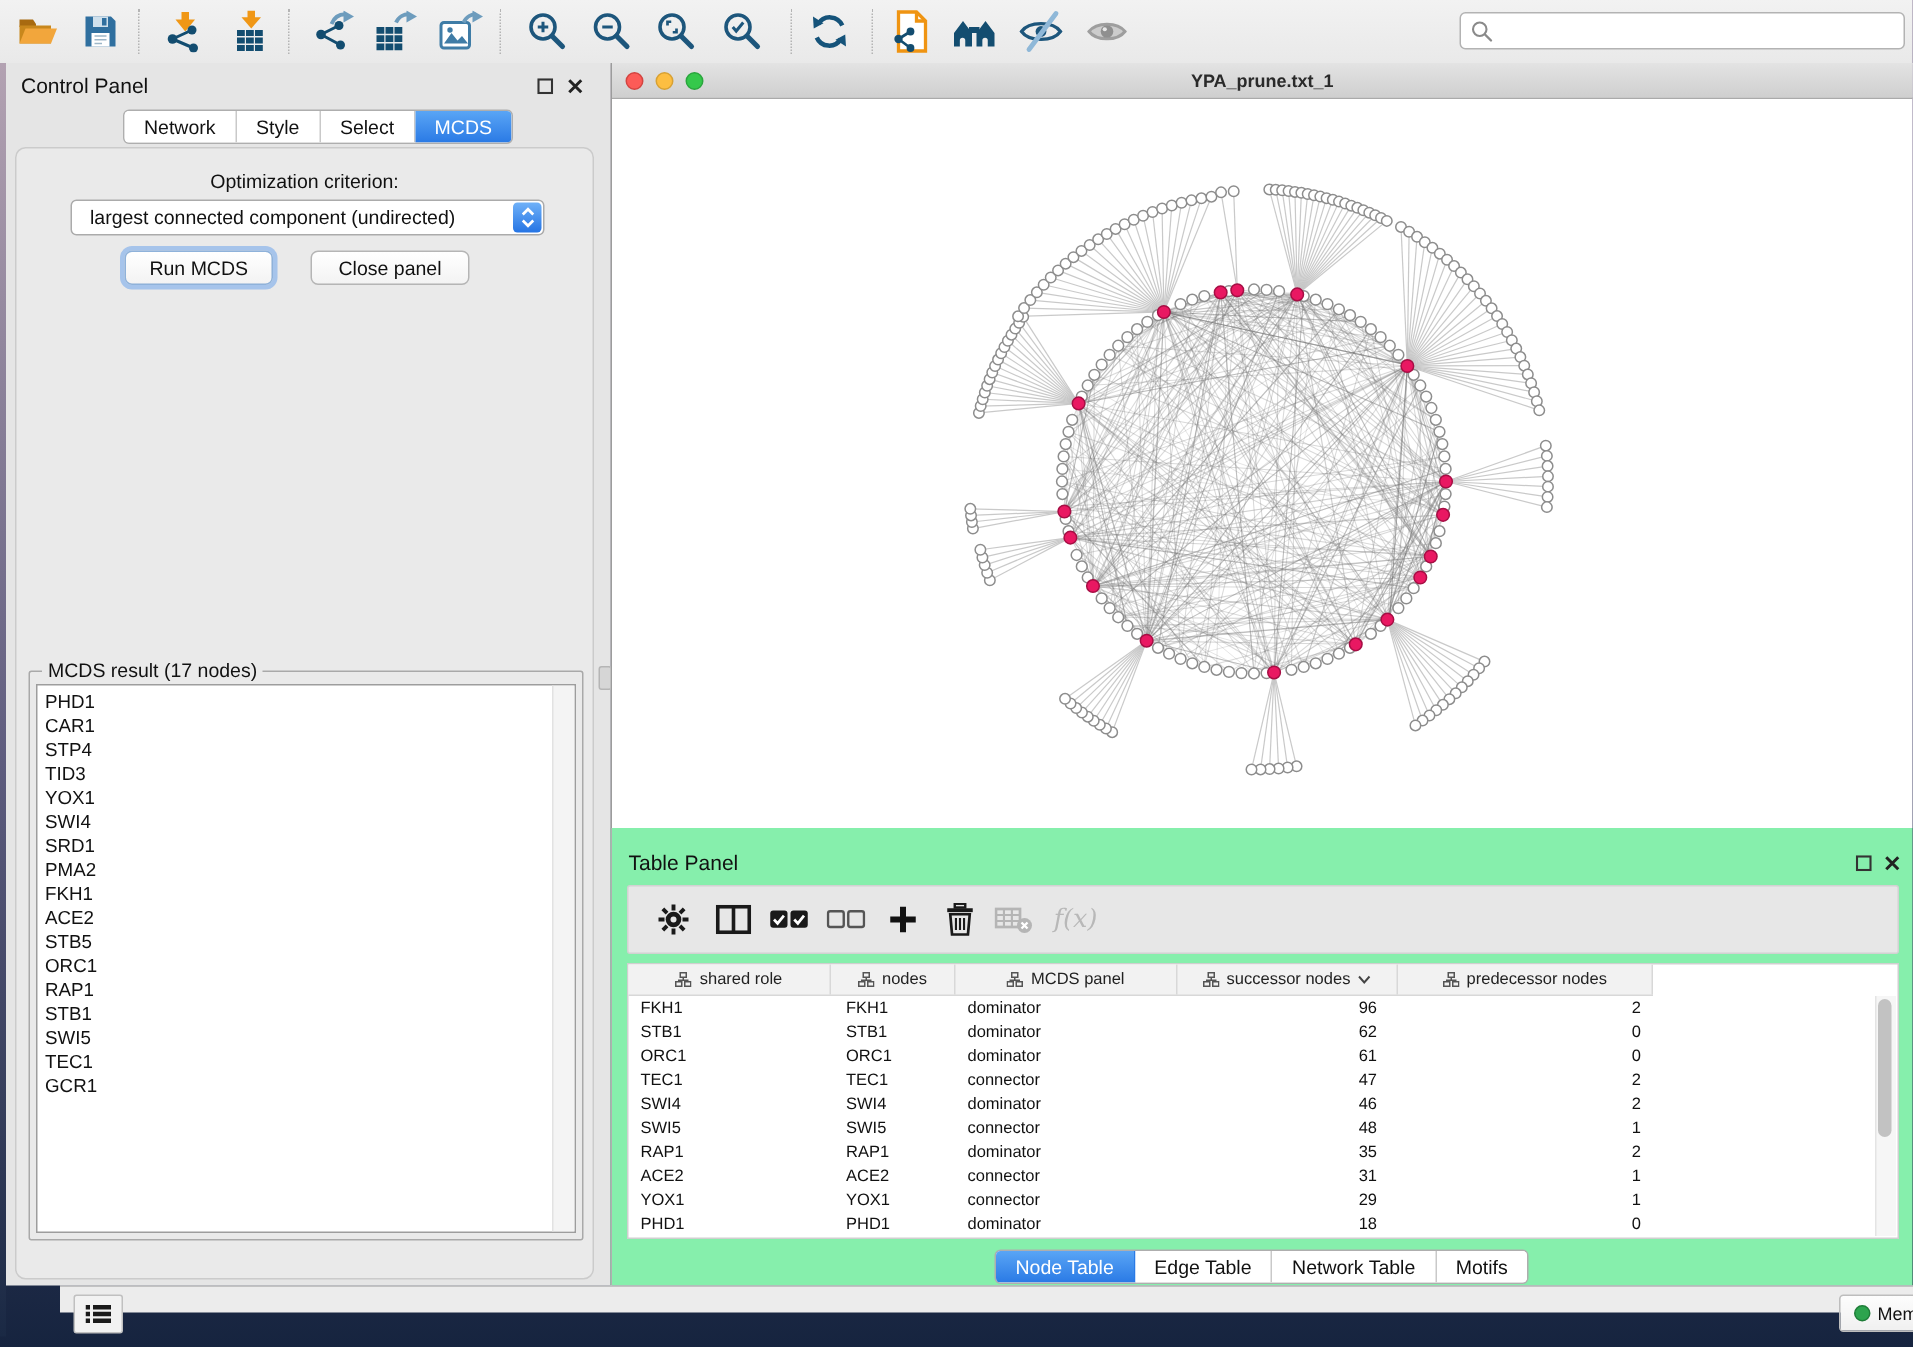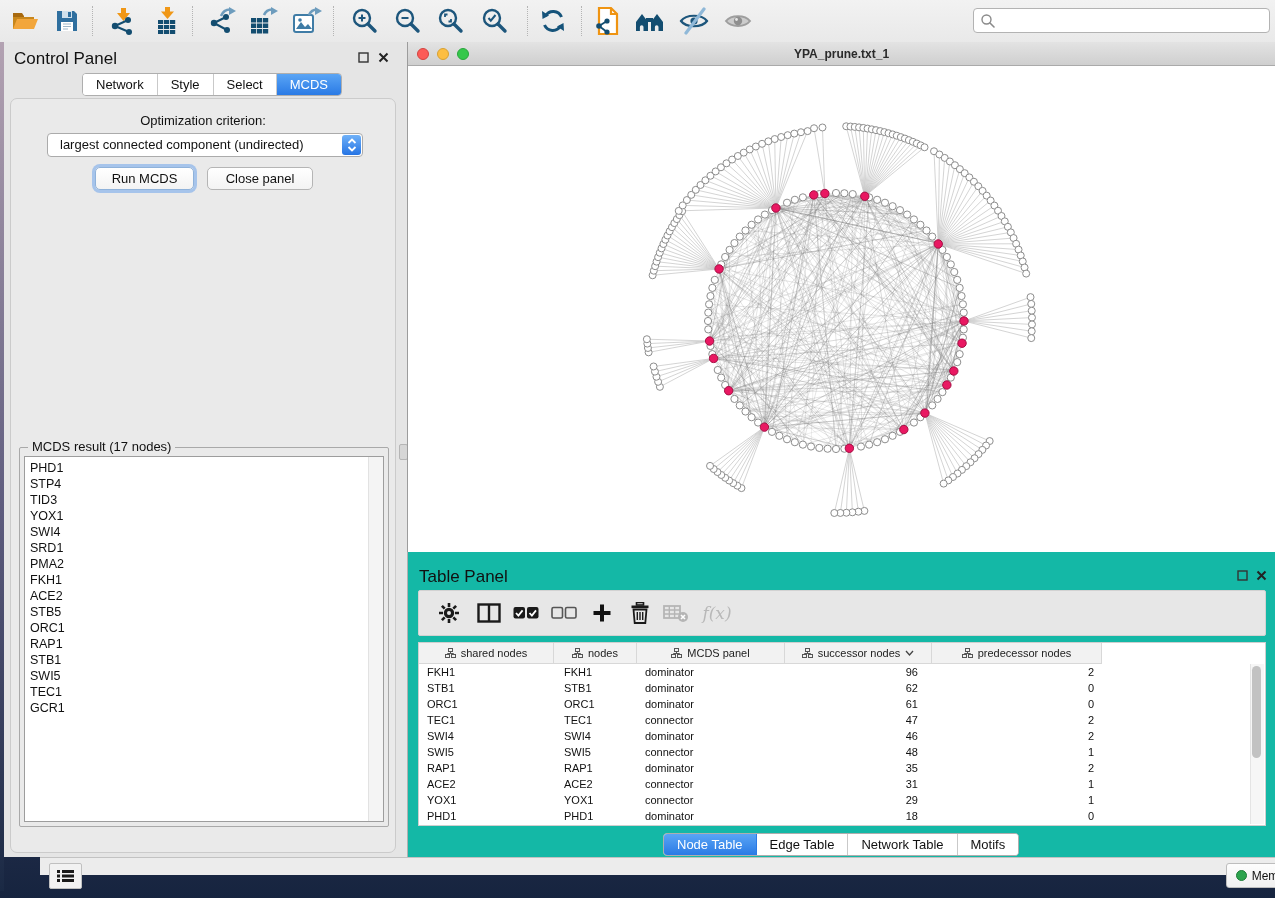--- a/index.html
+++ b/index.html
@@ -9,21 +9,21 @@
   
   .toolbar{left:0;top:0;width:1275px;height:42px;background:linear-gradient(#f2f2f2,#e9e9e9);
     border-bottom:1px solid #bfbfbf;}
   .tbtn{top:5px;width:34px;height:32px;display:flex;align-items:center;justify-content:center;cursor:default;}
   .tsep{top:6px;width:1px;height:30px;border-left:1px dotted #b4b4b4;}
   .searchbox{left:973px;top:8px;width:289px;height:23px;background:#fff;border:1px solid #b3b3b3;
     border-radius:4px;display:flex;align-items:center;padding-left:6px;}
   .searchbox input{border:none;outline:none;flex:1;font-size:12px;font-family:"Liberation Sans",sans-serif;background:transparent;}
   
   .cpanel{left:4px;top:42px;width:403px;height:815px;background:#e5e5e5;}
-  .ptitle{font-size:17px;color:#111;}
+  .ptitle{font-size:14px;color:#111;}
   .winbtn{width:13px;height:13px;display:flex;align-items:center;justify-content:center;}
   .seg{display:flex;height:21px;border:1px solid #aeaeae;border-radius:4px;background:#fff;overflow:hidden;}
   .seg-item{font-size:13px;line-height:21px;padding:0 13px;color:#111;border-right:1px solid #c9c9c9;background:#fff;}
   .seg-item:last-child{border-right:none;}
   .seg-item.active{background:linear-gradient(#5aa5f5,#2a7ae5);color:#fff;border-right-color:#2a7ae5;}
   .innerbox{left:6px;top:56px;width:384px;height:753px;background:#eaeaea;border:1px solid #cbcbcb;border-radius:7px;}
   .optlabel{width:100%;text-align:center;top:14px;font-size:13px;color:#111;}
   .dropdown{left:36px;top:34px;width:316px;height:24px;background:#fff;border:1px solid #ababab;border-radius:4px;
     font-size:13px;line-height:22px;padding-left:12px;box-sizing:border-box;color:#111;}
   .stepper{position:absolute;right:1px;top:1px;width:19px;height:20px;border-radius:3px;
@@ -38,21 +38,21 @@
   .mcds-item{font-size:12.5px;height:16px;line-height:16px;padding-left:5px;color:#111;}
   
   .netpanel{left:407px;top:42px;width:868px;height:510px;background:#fff;border-left:1px solid #9c9c9c;box-sizing:border-box;}
   .nettitle{left:0;top:0;width:100%;height:24px;background:linear-gradient(#e3e3e3,#cfcfcf);
     border-bottom:1px solid #aaaaaa;box-sizing:border-box;}
   .light{width:12px;height:12px;border-radius:50%;top:6px;}
   .nettext{width:100%;text-align:center;top:5px;font-size:12px;color:#2a2a2a;font-weight:bold;}
   .vsash{left:399px;top:444px;width:7px;height:14px;background:#d6d6d6;border:1px solid #b5b5b5;border-radius:2px;}
   .hsash{left:834px;top:553px;width:13px;height:7px;background:#d6d6d6;border:1px solid #bdbdbd;border-radius:2px;}
   
-  .tablepanel{left:407px;top:552px;width:868px;height:305px;background:#14b8a6;border-left:1px solid #b0b0b0;box-sizing:border-box;}
+  .tablepanel{left:407px;top:552px;width:868px;height:305px;background:#86efac;border-left:1px solid #b0b0b0;box-sizing:border-box;}
   .ttoolbar{left:10px;top:38px;width:846px;height:44px;background:#e7e7e7;border:1px solid #d2d2d2;border-radius:2px;}
   .ticon{top:8px;width:30px;height:28px;display:flex;align-items:center;justify-content:center;}
   .fx{font-family:"DejaVu Serif",serif;font-style:italic;font-size:17px;color:#b8b8b8;}
   .dtable{left:10px;top:90px;width:848px;height:184px;background:#fff;border:1px solid #cfcfcf;box-sizing:border-box;}
   .thead{display:flex;height:20px;background:#f2f2f2;border-bottom:1px solid #d8d8d8;width:683px;}
   .th{display:flex;align-items:center;justify-content:center;gap:5px;font-size:11px;color:#222;
     border-right:1px solid #d8d8d8;box-sizing:border-box;height:20px;}
   .tr{display:flex;height:16px;}
   .td{font-size:11px;line-height:16px;color:#111;box-sizing:border-box;white-space:nowrap;overflow:hidden;}
   .td.c0{padding-left:8px;} .td.c1{padding-left:10px;} .td.c2{padding-left:8px;}
@@ -256,28 +256,29 @@
     <div class="abs dropdown">
       <span>largest connected component (undirected)</span>
       <span class="stepper">
         <svg width="12" height="16" viewBox="0 0 12 16">
             <path d="M2.5 6 L6 2.5 L9.5 6" fill="none" stroke="#fff" stroke-width="1.8"></path>
             <path d="M2.5 10 L6 13.5 L9.5 10" fill="none" stroke="#fff" stroke-width="1.8"></path>
           </svg>
       </span>
     </div>
     <div class="abs optlabel">Optimization criterion:</div>
-    <div class="abs btn focus" style="left:84px;top:68px;width:99px">Run MCDS</div>
+    <div class="abs btn focus" style="left:72px;top:68px;width:99px">Run MCDS</div>
     <div class="abs btn" style="left:196px;top:68px;width:106px">Close panel</div>
 
     <div class="abs fieldset">
       <span class="legend">MCDS result (17 nodes)</span>
       <div class="listbox">
         <div style="padding-top:3px">
             <div class="mcds-item">PHD1</div>
+            <div class="mcds-item">CAR1</div>
             <div class="mcds-item">STP4</div>
             <div class="mcds-item">TID3</div>
             <div class="mcds-item">YOX1</div>
             <div class="mcds-item">SWI4</div>
             <div class="mcds-item">SRD1</div>
             <div class="mcds-item">PMA2</div>
             <div class="mcds-item">FKH1</div>
             <div class="mcds-item">ACE2</div>
             <div class="mcds-item">STB5</div>
             <div class="mcds-item">ORC1</div>
@@ -1141,21 +1142,21 @@
 
   <div class="abs dtable">
     <div class="thead">
         <div class="th" style="width: 135px;">
           <svg width="11" height="10" viewBox="0 0 11 10">
             <rect x="3.5" y="0.5" width="4" height="3" fill="none" stroke="#555"></rect>
             <rect x="0.5" y="6.5" width="4" height="3" fill="none" stroke="#555"></rect>
             <rect x="6.5" y="6.5" width="4" height="3" fill="none" stroke="#555"></rect>
             <path d="M5.5 3.5 v1.5 M2.5 6.5 v-1 h6 v1" stroke="#555" fill="none"></path>
           </svg>
-          <span>shared nodes</span>
+          <span>shared role</span>
         </div>
         <div class="th" style="width: 83px;">
           <svg width="11" height="10" viewBox="0 0 11 10">
             <rect x="3.5" y="0.5" width="4" height="3" fill="none" stroke="#555"></rect>
             <rect x="0.5" y="6.5" width="4" height="3" fill="none" stroke="#555"></rect>
             <rect x="6.5" y="6.5" width="4" height="3" fill="none" stroke="#555"></rect>
             <path d="M5.5 3.5 v1.5 M2.5 6.5 v-1 h6 v1" stroke="#555" fill="none"></path>
           </svg>
           <span>nodes</span>
         </div>

